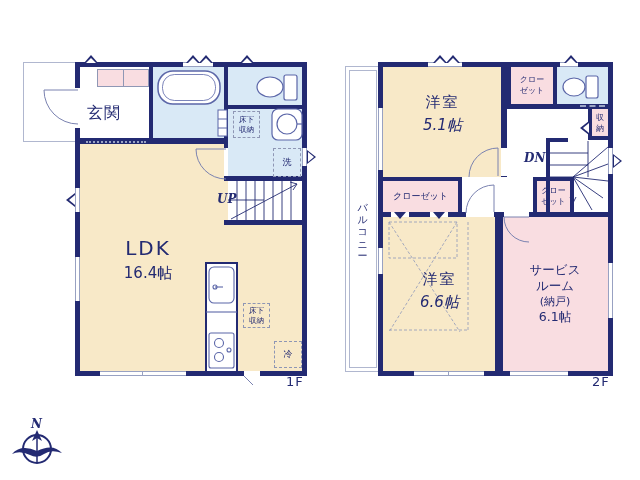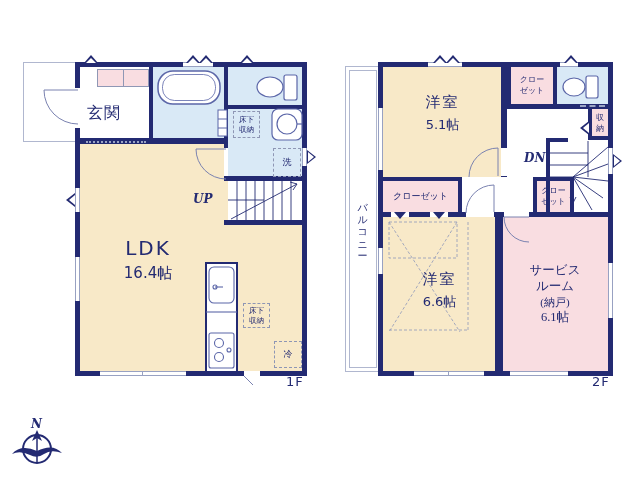--- a/index.html
+++ b/index.html
@@ -17,21 +17,21 @@
   .lbl  { z-index:7; color:#232a72; white-space:nowrap;border-radius:7px; }
   .cc   { display:flex; flex-direction:column; align-items:center; justify-content:center; text-align:center; }
   .t75  { font-size:7.5px; line-height:1.25; }
   .t8   { font-size:8px;  line-height:1.3; }
   .t9   { font-size:9px; }
   .t11  { font-size:16px; letter-spacing:1px; }
   .t13  { font-size:13px; letter-spacing:1px; }
   .updn { font-family:"DejaVu Serif","Liberation Serif",serif; font-style:italic;
           font-weight:bold; font-size:12px; }
   .roomname { font-size:15px; letter-spacing:2px; }
-  .roomsize { font-size:13px; }
+  .roomsize { font-size:15px;font-style:italic; }
   .vtext { writing-mode:vertical-rl; letter-spacing:2px; font-size:10px; }
   svg.overlay { position:absolute; left:0; top:0; z-index:5; pointer-events:none; }
   .tri { width:0; height:0; z-index:6; }
   .tri-up    { border-left:7px solid transparent; border-right:7px solid transparent; border-bottom:8px solid #232a72; }
   .tri-up i  { position:absolute; left:-5px; top:2.5px; border-left:5px solid transparent; border-right:5px solid transparent; border-bottom:5.5px solid #fff; width:0;height:0; display:block;}
   .tri-left  { border-top:7px solid transparent; border-bottom:7px solid transparent; border-right:9px solid #232a72; }
   .tri-left i{ position:absolute; left:2.5px; top:-5px; border-top:5px solid transparent; border-bottom:5px solid transparent; border-right:6px solid #fff; width:0;height:0; display:block;}
   .tri-right { border-top:7px solid transparent; border-bottom:7px solid transparent; border-left:9px solid #232a72; }
   .tri-right i{ position:absolute; right:2.5px; top:-5px; border-top:5px solid transparent; border-bottom:5px solid transparent; border-left:6px solid #fff; width:0;height:0; display:block;}
   .tri-down  { border-left:6px solid transparent; border-right:6px solid transparent; border-top:7px solid #232a72; }
@@ -112,21 +112,21 @@
     </div>
     <div class="abs dash cc t9" style="left:274px;top:341px;width:28px;height:27px;">
       <span>冷</span>
     </div>
 
     <div class="abs lbl t11" style="left:87px;top:103px;">玄関</div>
     <div class="abs lbl cc" style="left:98px;top:236px;width:100px;">
       <span style="font-size:20px;letter-spacing:2px;">LDK</span>
       <span style="font-size:15px;margin-top:4px;">16.4帖</span>
     </div>
-    <div class="abs lbl updn" style="left:193px;top:192px;">UP</div>
+    <div class="abs lbl updn" style="left:217px;top:192px;">UP</div>
     <div class="abs lbl t13" style="left:286px;top:374px;">1F</div>
   </div>
 
   <div>
 
     <div class="abs" style="left:345px;top:66px;width:36px;height:306px;border:1px solid #b0b7cf;background:#fff;z-index:0;"></div>
     <div class="abs" style="left:349px;top:70px;width:28px;height:298px;border:1px solid #b0b7cf;z-index:0;"></div>
     <div class="abs lbl vtext" style="left:355px;top:196px;">バルコニー</div>
 
     <div class="abs fill" style="left:378px;top:62px;width:235px;height:314px;border:5px solid #232a72;background:#fff;z-index:2;"></div>
@@ -207,21 +207,21 @@
       <span>クロー</span>
       <span>ゼット</span>
     </div>
     <div class="abs lbl cc t9" style="left:383px;top:181px;width:75px;height:31px;">
       <span>クローゼット</span>
     </div>
     <div class="abs lbl cc" style="left:397px;top:270px;width:85px;">
       <span class="roomname">洋室</span>
       <span class="roomsize" style="margin-top:4px;">6.6帖</span>
     </div>
-    <div class="abs lbl cc" style="left:510px;top:262px;width:90px;font-size:12.5px;line-height:1.3;font-family:Liberation Serif, serif;">
+    <div class="abs lbl cc" style="left:510px;top:262px;width:90px;font-size:12.5px;line-height:1.3;">
       <span>サービス</span>
       <span>ルーム</span>
       <span style="font-size:11px;">(納戸)</span>
       <span>6.1帖</span>
     </div>
     <div class="abs lbl t13" style="left:592px;top:374px;">2F</div>
   </div>
 
   <svg class="overlay" width="640" height="480" viewBox="0 0 640 480">
 

